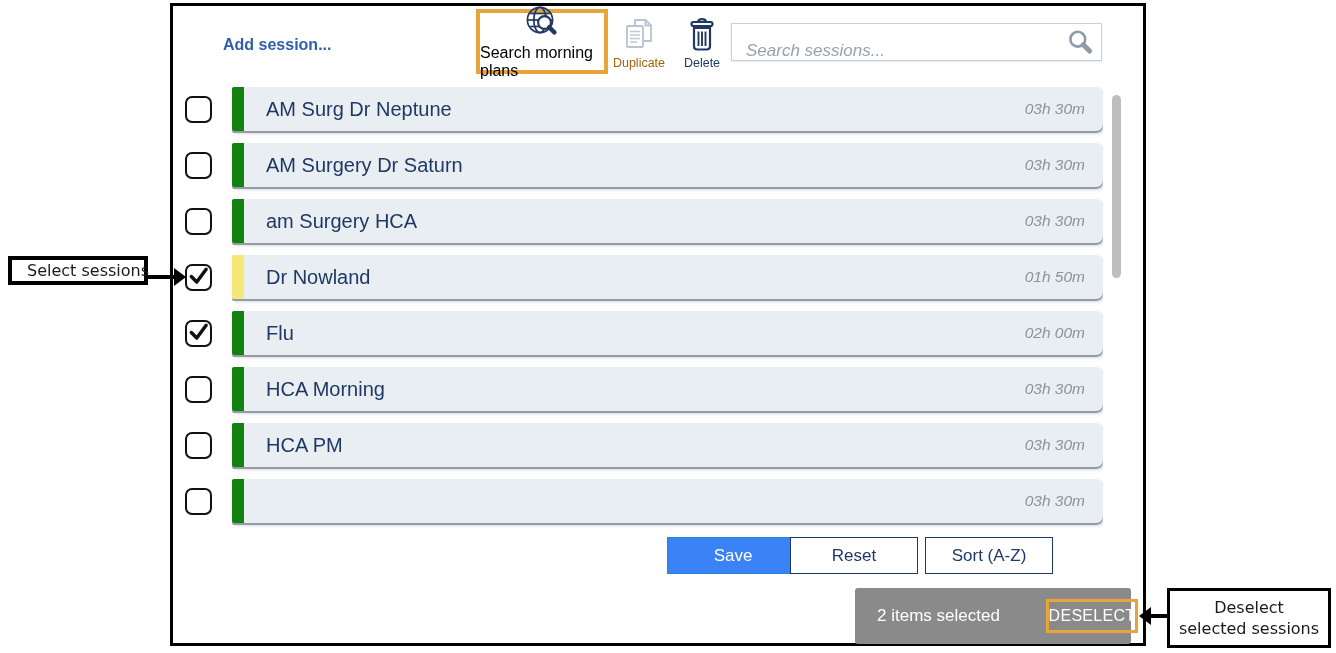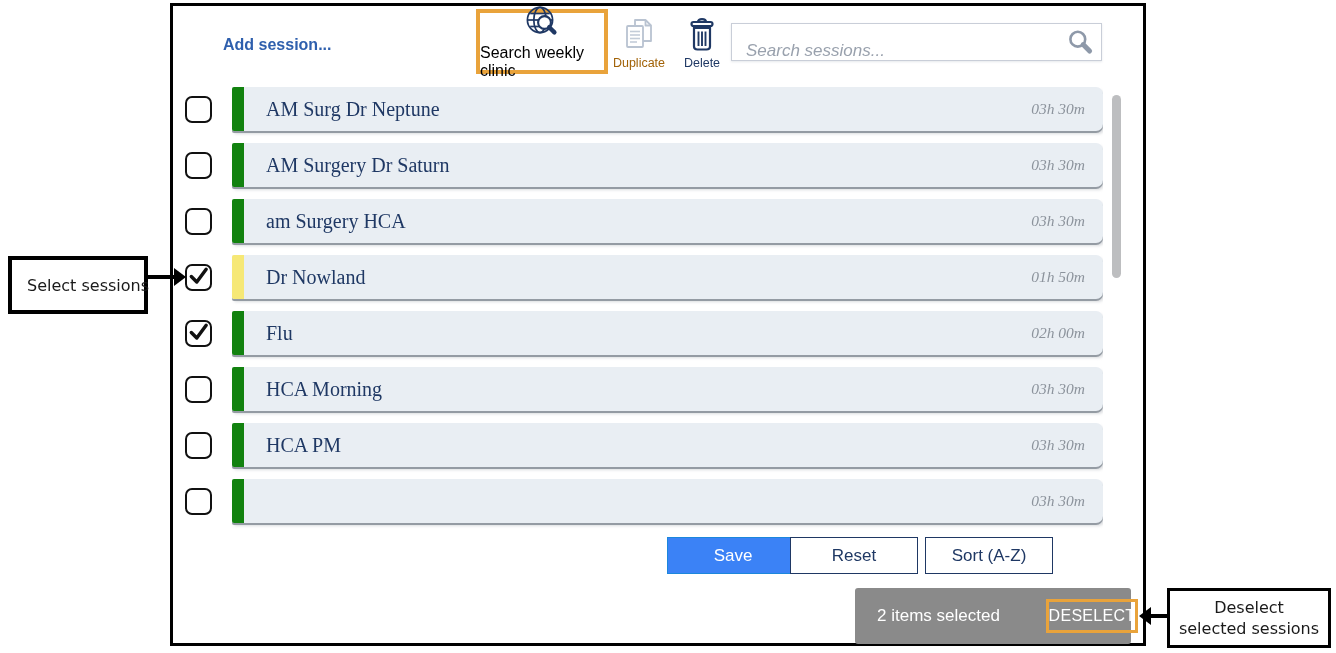--- a/index.html
+++ b/index.html
@@ -31,21 +31,21 @@
   .search-wrap { position:absolute; left:731px; top:23px; width:371px; height:38px; }
   .search-wrap input { width:100%; height:100%; border:1px solid #C9CED8; background:#fff;
                        padding:17px 44px 0 14px; font-size:17px; color:#444;
                        font-family:"Liberation Sans", sans-serif; outline:none;
                        box-shadow:0 1px 2px rgba(180,188,198,0.35); }
   .search-wrap input::placeholder { font-style:italic; color:#99A1AD; }
   .search-wrap .mag { position:absolute; right:8px; top:6px; }
 
   
   .session-list { position:absolute; left:185px; top:87px; width:918px; height:526px;
-                  overflow:hidden;font-family:Liberation Serif, serif; }
+                  overflow:hidden; }
   .row-line { display:flex; align-items:center; height:44px; margin-bottom:12px; }
   .session-checkbox { width:27px; height:27px; min-width:27px; border:2.5px solid #111;
                       border-radius:7px; background:#fff; margin-right:20px;
                       display:flex; align-items:center; justify-content:center; cursor:pointer; }
   .session-checkbox svg { display:none; margin-top:-3px; }
   .session-checkbox.checked svg { display:block; }
   .row-card { position:relative; flex:1; height:44px; background:#E9EEF3;
               border-radius:2px 7px 7px 2px; display:flex; align-items:center; cursor:pointer;
               box-shadow:0 2px 0 0 #949BA3, 2px 3px 3px rgba(148,155,163,0.35); }
   .color-bar { position:absolute; left:0; top:0; bottom:0; width:12px; border-radius:2px 0 0 2px; }
@@ -68,21 +68,21 @@
   .status-bar { position:absolute; left:855px; top:588px; width:276px; height:56px;
                 background:#8A8A8A; border-radius:3px; }
   .status-text { position:absolute; left:22px; top:0; height:100%; display:flex;
                  align-items:center; color:#ffffff; font-size:17px; }
   .deselect-btn { position:absolute; left:191px; top:11px; width:92px; height:34px;
                   border:3px solid #E9A33B; display:flex; align-items:center; justify-content:center;
                   color:#ffffff; font-size:16px; cursor:pointer; letter-spacing:0.3px; }
 
   
   .annot { font-family:"DejaVu Sans", sans-serif; color:#1a1a1a; background:#ffffff; }
-  .annot-left { position:absolute; left:8px; top:256px; width:140px; height:58px;
+  .annot-left { position:absolute; left:8px; top:256px; width:140px; height:29px;
                 border:4px solid #000; display:flex; align-items:center; justify-content:center;
                 font-size:16px; white-space:nowrap;padding-left:20px; }
   .annot-right { position:absolute; left:1167px; top:588px; width:164px; height:60px;
                  border:3px solid #000; display:flex; flex-direction:column; align-items:center;
                  justify-content:center; font-size:16px; line-height:1.32; text-align:center; }
   .arrow-line { position:absolute; height:4px; background:#000; }
   .arrow-head { position:absolute; width:0; height:0; }
   .arrow-line-left { left:148px; top:275px; width:27px; }
   .arrow-head-left { left:174px; top:268px; border-top:9px solid transparent;
                      border-bottom:9px solid transparent; border-left:12px solid #000; }
@@ -107,21 +107,21 @@
             <circle cx="17" cy="16" r="12.6"></circle>
             <ellipse cx="17" cy="16" rx="6.2" ry="12.6"></ellipse>
             <path d="M7.2 9.5 H26.8"></path>
             <path d="M4.4 16 H29.6"></path>
             <path d="M7.2 22.5 H26.8"></path>
           </g>
           <circle cx="21.5" cy="18.5" r="6.4" fill="#ffffff" stroke="#1F3864" stroke-width="2.1"></circle>
           <path d="M26.2 23.2 L31.4 28.4" stroke="#1F3864" stroke-width="4.4" stroke-linecap="round"></path>
         </svg>
       </span>
-      <span class="tool-label">Search weekly clinic</span>
+      <span class="tool-label">Search morning plans</span>
     </div>
   </div>
 
   <div class="tool tool-duplicate disabled">
     <span>
       <svg width="34" height="34" viewBox="0 0 34 34">
         <g fill="#ffffff" stroke="#B9C3D1" stroke-width="1.8" stroke-linejoin="round">
           <path d="M13 3 H23.5 L29 8.5 V24 H13 Z"></path>
           <path d="M23.5 3 V8.5 H29" fill="none"></path>
           <rect x="5" y="9" width="16" height="21" rx="1"></rect>

